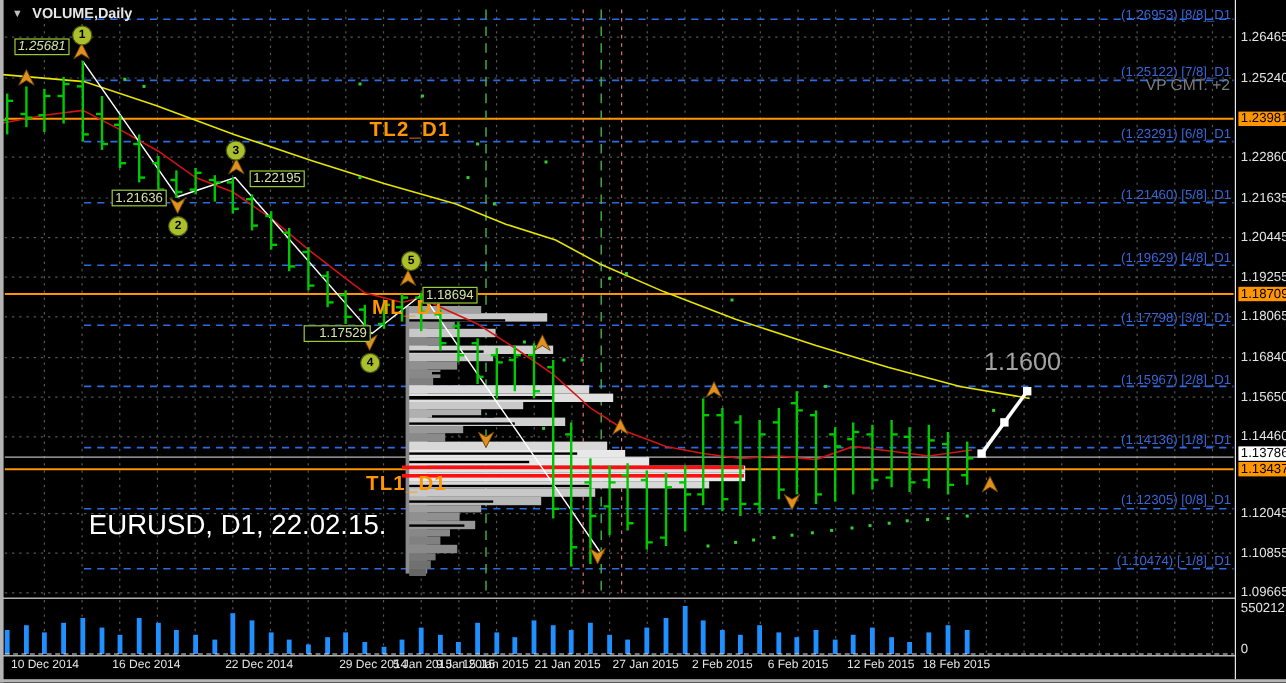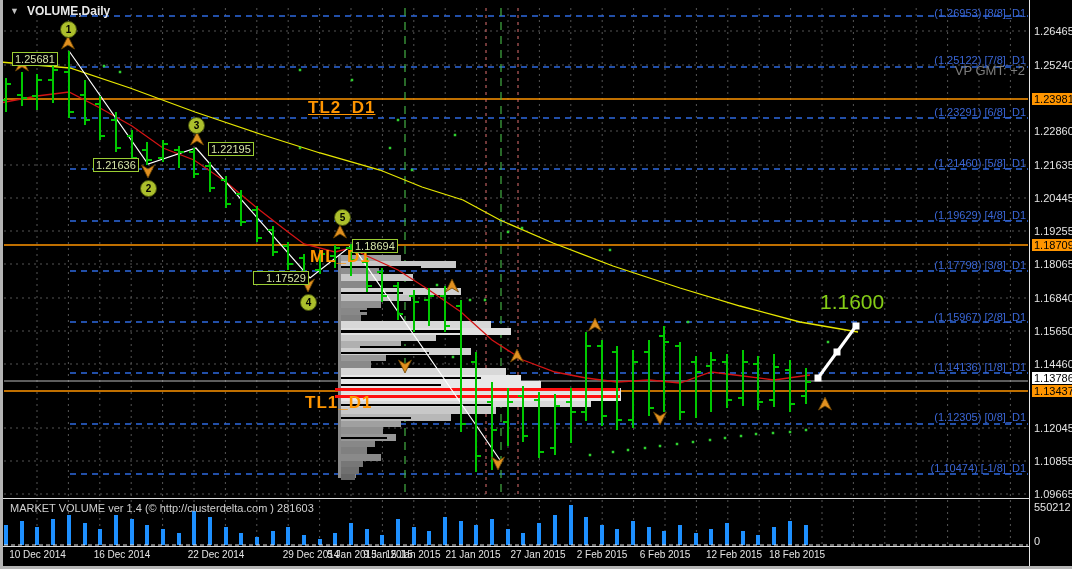--- a/index.html
+++ b/index.html
@@ -3,23 +3,23 @@
 <meta charset="utf-8">
 <style>
   html,body{margin:0;padding:0;background:#222;}
   .stage{position:relative;width:1072px;height:569px;background:#000;overflow:hidden;
          font-family:"Liberation Sans",sans-serif;}
   svg{position:absolute;left:0;top:0;}
   .titlebar{position:absolute;left:10px;top:4px;color:#e8e8e8;font-size:12px;font-weight:bold;
             display:flex;gap:8px;align-items:center;z-index:30;}
   .titlebar .dd{color:#c0c0c0;font-size:9px;cursor:pointer;}
   .olabel{position:absolute;color:#ff9500;font-weight:bold;font-size:17px;z-index:20;letter-spacing:1px;}
-  .tl2{left:308px;top:98px;text-decoration:underline;} .ml{left:310px;top:247px;} .tl1{left:305px;top:393px;}
+  .tl2{left:308px;top:98px;} .ml{left:310px;top:247px;} .tl1{left:305px;top:393px;}
   .watermark{position:absolute;left:74px;top:424px;color:#ffffff;font-size:23px;z-index:20;}
-  .target{position:absolute;left:820px;top:290px;color:#84cc16;font-size:21px;z-index:20;}
+  .target{position:absolute;left:820px;top:290px;color:#a3a3a3;font-size:21px;z-index:20;}
   .vpgmt{position:absolute;right:47px;top:63px;color:#7d7d7d;font-size:13px;z-index:20;}
   .volhdr{position:absolute;left:10px;top:502px;color:#d0d0d0;font-size:11px;z-index:20;}
   .plabel{position:absolute;background:#000;border:1px solid #9acd32;color:#d6e4a8;
           font-size:11px;line-height:12px;padding:0 2px;z-index:22;}
   .marker{position:absolute;width:15px;height:15px;border-radius:50%;background:#acbf2c;
           border:1px solid #45520c;color:#000;font-size:10px;font-weight:bold;text-align:center;
           line-height:15px;z-index:23;}
   .murrey{position:absolute;right:46px;color:#3a66d6;font-size:11px;z-index:15;white-space:nowrap;}
   .ptick{position:absolute;left:1034px;color:#e4e4e4;font-size:11px;z-index:15;white-space:nowrap;}
   .ptick.tag-orange{background:#ff9500;color:#000;padding:0 2px;left:1032px;}
@@ -445,23 +445,23 @@
 
   <div class="titlebar">
     <span class="dd">▼</span>
     <span>VOLUME,Daily</span>
   </div>
 
   <div class="olabel tl2">TL2_D1</div>
   <div class="olabel ml">ML_D1</div>
   <div class="olabel tl1">TL1_D1</div>
 
+  <div class="watermark">EURUSD, D1, 22.02.15.</div>
   <div class="target">1.1600</div>
   <div class="vpgmt">VP GMT: +2</div>
-  <div class="volhdr">MARKET VOLUME ver 1.4 (© http://clusterdelta.com ) 281603</div>
 
   <div id="gen-layer">
       <div class="murrey" style="top: 7px;">(1.26953) [8/8]_D1</div>
       <div class="murrey" style="top: 54px;">(1.25122) [7/8]_D1</div>
       <div class="murrey" style="top: 106px;">(1.23291) [6/8]_D1</div>
       <div class="murrey" style="top: 157px;">(1.21460) [5/8]_D1</div>
       <div class="murrey" style="top: 209px;">(1.19629) [4/8]_D1</div>
       <div class="murrey" style="top: 259px;">(1.17798) [3/8]_D1</div>
       <div class="murrey" style="top: 311px;">(1.15967) [2/8]_D1</div>
       <div class="murrey" style="top: 361px; margin-left: 32px;">(1.14136) [1/8]_D1</div>
@@ -492,21 +492,21 @@
       <div class="dlabel" style="left: 311px;">29 Dec 2014</div>
       <div class="dlabel" style="left: 352px;">5 Jan 2015</div>
       <div class="dlabel" style="left: 388px;">9 Jan 2015</div>
       <div class="dlabel" style="left: 413px;">15 Jan 2015</div>
       <div class="dlabel" style="left: 473px;">21 Jan 2015</div>
       <div class="dlabel" style="left: 538px;">27 Jan 2015</div>
       <div class="dlabel" style="left: 602px;">2 Feb 2015</div>
       <div class="dlabel" style="left: 665px;">6 Feb 2015</div>
       <div class="dlabel" style="left: 734px;">12 Feb 2015</div>
       <div class="dlabel" style="left: 797px;">18 Feb 2015</div>
-      <div class="plabel" style="left: 12px; top: 52px;">1.25681</div>
+      <div class="plabel" style="left: 12px; top: 32px; font-style: italic;">1.25681</div>
       <div class="plabel" style="left: 93px; top: 158px;">1.21636</div>
       <div class="plabel" style="left: 208px; top: 142px;">1.22195</div>
       <div class="plabel" style="left: 352px; top: 239px;">1.18694</div>
       <div class="plabel" style="left: 253px; top: 271px; padding-left: 12px;">1.17529</div>
       <div class="marker" style="left: 60px; top: 21px;">1</div>
       <div class="marker" style="left: 140px; top: 180px;">2</div>
       <div class="marker" style="left: 188px; top: 117px;">3</div>
       <div class="marker" style="left: 300px; top: 294px;">4</div>
       <div class="marker" style="left: 334px; top: 209px;">5</div>
     </div>

